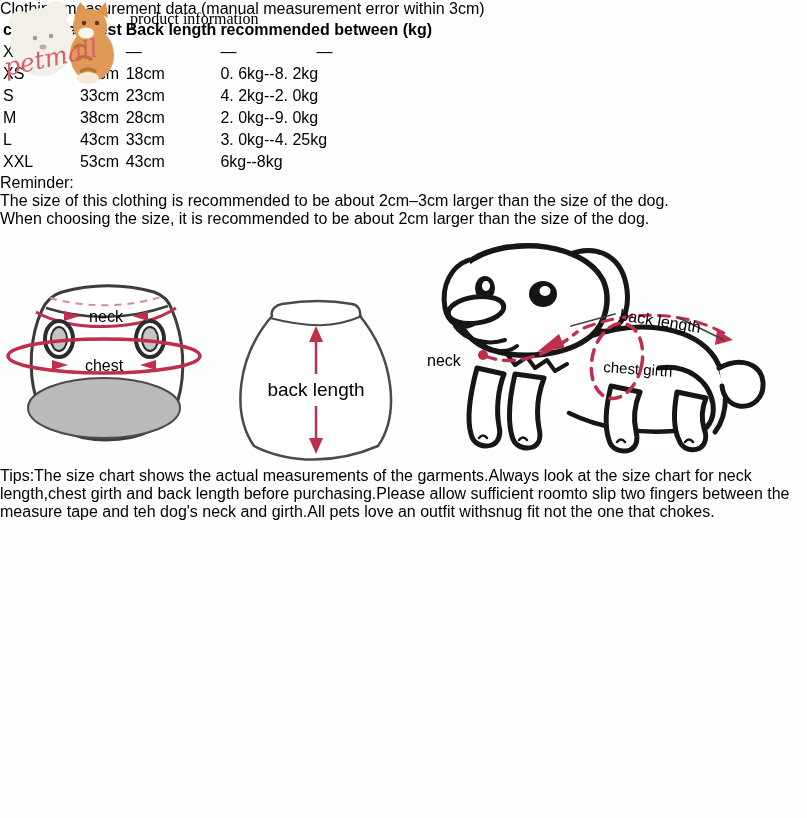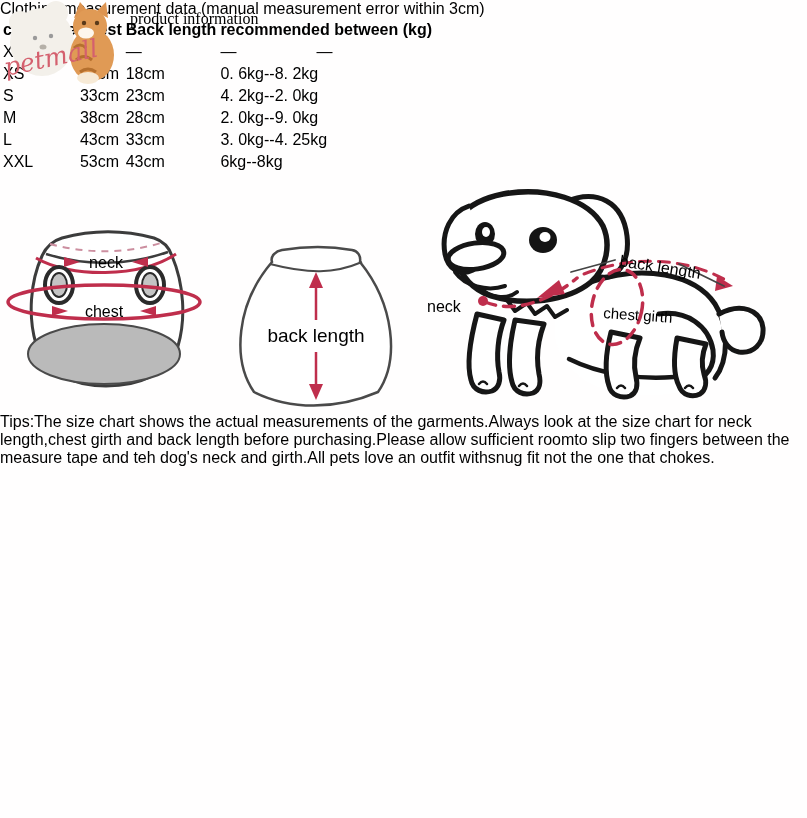--- a/index.html
+++ b/index.html
@@ -133,20 +133,27 @@
         <td class="cell-size">XXL</td>
         <td class="cell-num">53cm</td>
         <td class="cell-num">43cm</td>
         <td class="cell-weight">6kg--8kg</td>
       </tr>
     </tbody>
       </table>
   </div>
 
   
+  <div class="reminder">
+    <div class="reminder-label">Reminder:</div>
+    <div class="reminder-lines">
+      <div class="l1">The size of this clothing is recommended to be about 2cm–3cm larger than the size of the dog.</div>
+      <div class="l2">When choosing the size, it is recommended to be about 2cm larger than the size of the dog.</div>
+    </div>
+  </div>
 
   
   <svg class="diag d1" width="220" height="195" viewBox="0 0 220 195">
     <path d="M62,24 C92,16 124,16 154,24 C163,27 169,33 172,42 C184,70 186,105 178,132 C168,160 140,172 106,172 C72,172 44,158 36,130 C28,103 30,68 42,42 C46,33 52,27 62,24 Z" fill="#ffffff" stroke="#3c3c3c" stroke-width="3"></path>
     <ellipse cx="104" cy="140" rx="76" ry="30" fill="#bababa" stroke="#4a4a4a" stroke-width="2"></ellipse>
     <path d="M50,30 C88,40 126,40 164,28" fill="none" stroke="#cc8fa0" stroke-width="2" stroke-dasharray="7 6"></path>
     <path d="M46,40 C85,52 128,52 168,38" fill="none" stroke="#3c3c3c" stroke-width="2.5"></path>
     <path d="M36,44 C70,64 140,64 176,40" fill="none" stroke="#bf2e4c" stroke-width="3"></path>
     <ellipse cx="59" cy="71" rx="14" ry="18" fill="#ffffff" stroke="#2b2b2b" stroke-width="4"></ellipse>
     <ellipse cx="59" cy="71" rx="8" ry="12" fill="#c4c4c4" stroke="#2b2b2b" stroke-width="2"></ellipse>

